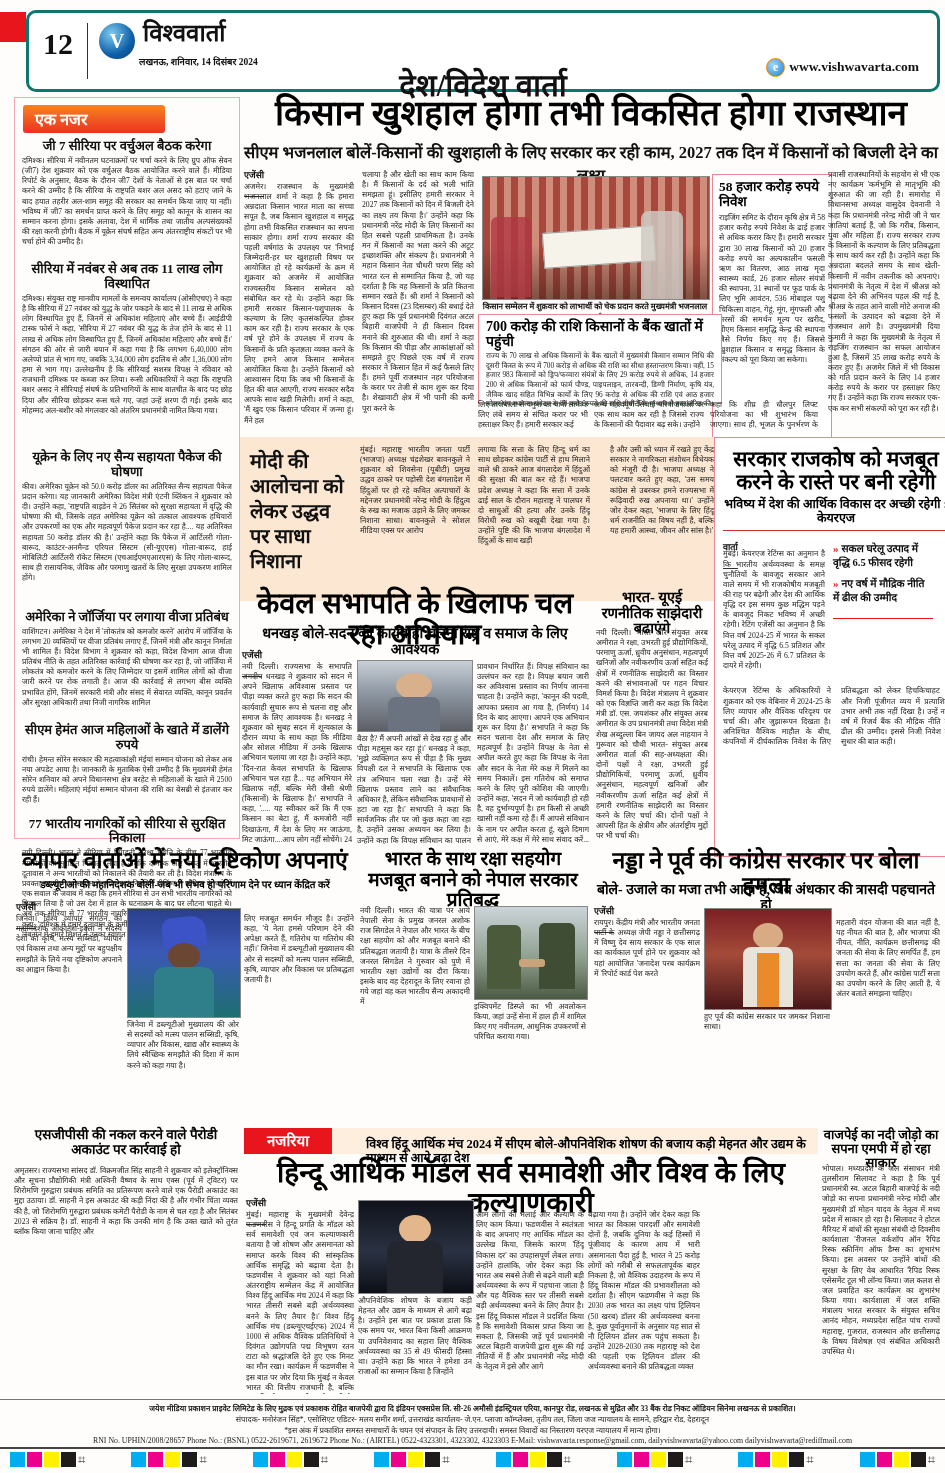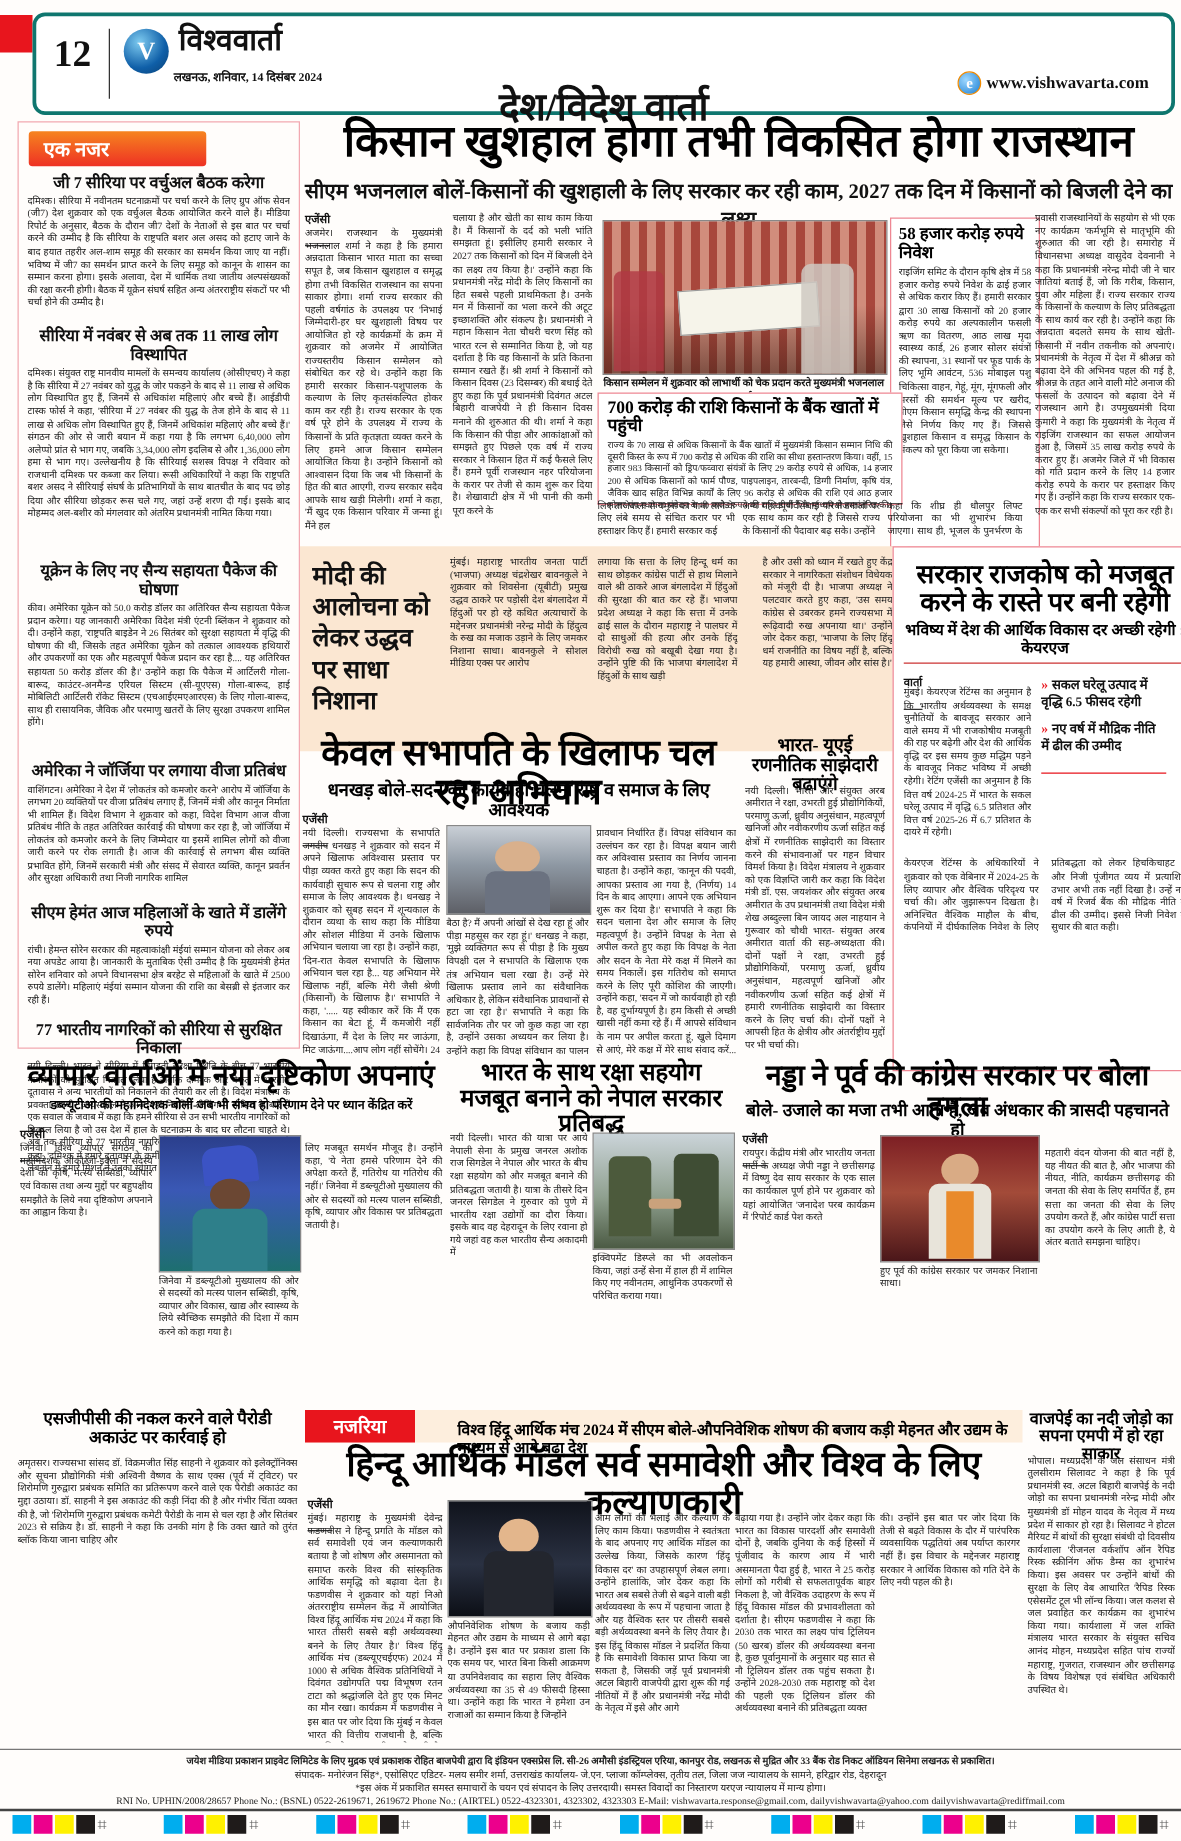--- a/index.html
+++ b/index.html
@@ -198,21 +198,20 @@
   <div class="abs headline" style="left:244px;top:1158px;width:574px;font-size:28px;text-align:center;">हिन्दू आर्थिक मॉडल सर्व समावेशी और विश्व के लिए कल्याणकारी</div>
   <div class="abs byline" style="left:246px;top:1196px;">एजेंसी</div>
   <div class="abs bodytxt" style="left:246px;top:1210px;width:108px;height:184px;">मुंबई। महाराष्ट्र के मुख्यमंत्री देवेन्द्र फडणवीस ने हिन्दू प्रगति के मॉडल को सर्व समावेशी एवं जन कल्याणकारी बताया है जो शोषण और असमानता को समाप्त करके विश्व की सांस्कृतिक आर्थिक समृद्धि को बढ़ावा देता है। फडणवीस ने शुक्रवार को यहां निओ अंतरराष्ट्रीय सम्मेलन केंद्र में आयोजित विश्व हिंदू आर्थिक मंच 2024 में कहा कि भारत तीसरी सबसे बड़ी अर्थव्यवस्था बनने के लिए तैयार है।' विश्व हिंदू आर्थिक मंच (डब्ल्यूएचईएफ) 2024 में 1000 से अधिक वैश्विक प्रतिनिधियों ने दिवंगत उद्योगपति पद्म विभूषण रतन टाटा को श्रद्धांजलि देते हुए एक मिनट का मौन रखा। कार्यक्रम में फडणवीस ने इस बात पर जोर दिया कि मुंबई न केवल भारत की वित्तीय राजधानी है, बल्कि अब फिनटेक राजधानी बनने वाली है। उन्होंने हिंदू लोकाचार के अनुरूप विकास के महत्व पर चर्चा की, पश्चिमी सभ्यता की 'सबसे योग्य की उत्तरजीविता मानसिकता की तुलना हिंदू दर्शन से की, जो सामुदायिक सहयोग और सामूहिक कल्याण को बढ़ावा देता है। उन्होंने कहा कि भारत ऐतिहासिक रूप से</div>
   <div class="abs photo" style="left:358px;top:1200px;width:114px;height:92px;border:1px solid #888;background:linear-gradient(180deg,#10131c 0%,#2a3142 55%,#0c0f16 100%);">
     <div style="position:absolute;left:40px;top:14px;width:32px;height:28px;border-radius:50%;background:#e3b68c;"></div>
     <div style="position:absolute;left:28px;top:40px;width:56px;height:52px;background:#23262e;border-radius:10px 10px 0 0;"></div>
   </div>
   <div class="abs bodytxt" style="left:358px;top:1296px;width:114px;height:98px;">औपनिवेशिक शोषण के बजाय कड़ी मेहनत और उद्यम के माध्यम से आगे बढ़ा है। उन्होंने इस बात पर प्रकाश डाला कि एक समय पर, भारत बिना किसी आक्रमण या उपनिवेशवाद का सहारा लिए वैश्विक अर्थव्यवस्था का 35 से 49 फीसदी हिस्सा था। उन्होंने कहा कि भारत ने हमेशा उन राजाओं का सम्मान किया है जिन्होंने</div>
   <div class="abs bodytxt" style="left:476px;top:1210px;width:108px;height:184px;">आम लोगों की भलाई और कल्याण के लिए काम किया। फडणवीस ने स्वतंत्रता के बाद अपनाए गए आर्थिक मॉडल का उल्लेख किया, जिसके कारण 'हिंदू विकास दर' का उपहासपूर्ण लेबल लगा। उन्होंने हालांकि, जोर देकर कहा कि भारत अब सबसे तेजी से बढ़ने वाली बड़ी अर्थव्यवस्था के रूप में पहचाना जाता है और यह वैश्विक स्तर पर तीसरी सबसे बड़ी अर्थव्यवस्था बनने के लिए तैयार है। इस हिंदू विकास मॉडल ने प्रदर्शित किया है कि समावेशी विकास प्राप्त किया जा सकता है, जिसकी जड़ें पूर्व प्रधानमंत्री अटल बिहारी वाजपेयी द्वारा शुरू की गई नीतियों में हैं और प्रधानमंत्री नरेंद्र मोदी के नेतृत्व में इसे और आगे</div>
   <div class="abs bodytxt" style="left:588px;top:1210px;width:112px;height:184px;">बढ़ाया गया है। उन्होंने जोर देकर कहा कि भारत का विकास पारदर्शी और समावेशी दोनों है, जबकि दुनिया के कई हिस्सों में पूंजीवाद के कारण आय में भारी असमानता पैदा हुई है, भारत ने 25 करोड़ लोगों को गरीबी से सफलतापूर्वक बाहर निकला है, जो वैश्विक उदाहरण के रूप में हिंदू विकास मॉडल की प्रभावशीलता को दर्शाता है। सीएम फडणवीस ने कहा कि 2030 तक भारत का लक्ष्य पांच ट्रिलियन (50 खरब) डॉलर की अर्थव्यवस्था बनना है, कुछ पूर्वानुमानों के अनुसार यह सात से नौ ट्रिलियन डॉलर तक पहुंच सकता है। उन्होंने 2028-2030 तक महाराष्ट्र को देश की पहली एक ट्रिलियन डॉलर की अर्थव्यवस्था बनाने की प्रतिबद्धता व्यक्त</div>
-  <div class="abs bodytxt" style="left:704px;top:1210px;width:112px;height:184px;">की। उन्होंने इस बात पर जोर दिया कि तेजी से बढ़ते विकास के दौर में पारंपरिक व्यवसायिक पद्धतियां अब पर्याप्त कारगर नहीं हैं। इस विचार के मद्देनजर महाराष्ट्र सरकार ने आर्थिक विकास को गति देने के लिए नयी पहल की है।</div>
 
   <div class="abs headline center" style="left:822px;top:1128px;width:118px;font-size:13px;">वाजपेई का नदी जोड़ो का सपना एमपी में हो रहा साकार</div>
   <div class="abs bodytxt" style="left:822px;top:1164px;width:118px;height:230px;">भोपाल। मध्यप्रदेश के जल संसाधन मंत्री तुलसीराम सिलावट ने कहा है कि पूर्व प्रधानमंत्री स्व. अटल बिहारी बाजपेई के नदी जोड़ो का सपना प्रधानमंत्री नरेन्द्र मोदी और मुख्यमंत्री डॉ मोहन यादव के नेतृत्व में मध्य प्रदेश में साकार हो रहा है। सिलावट ने होटल मैरियट में बांधों की सुरक्षा संबंधी दो दिवसीय कार्यशाला 'रीजनल वर्कशॉप ऑन रैपिड रिस्क स्क्रीनिंग ऑफ डैम्स का शुभारंभ किया। इस अवसर पर उन्होंने बांधों की सुरक्षा के लिए वेब आधारित 'रैपिड रिस्क एसेसमेंट टूल भी लॉन्च किया। जल कलश से जल प्रवाहित कर कार्यक्रम का शुभारंभ किया गया। कार्यशाला में जल शक्ति मंत्रालय भारत सरकार के संयुक्त सचिव आनंद मोहन, मध्यप्रदेश सहित पांच राज्यों महाराष्ट्र, गुजरात, राजस्थान और छत्तीसगढ़ के विषय विशेषज्ञ एवं संबंधित अधिकारी उपस्थित थे।</div>
 
   <div class="abs" style="left:0;top:1399px;width:945px;border-top:1px solid #777;"></div>
   <div class="abs foot-line" style="top:1403px;font-weight:bold;">जयेश मीडिया प्रकाशन प्राइवेट लिमिटेड के लिए मुद्रक एवं प्रकाशक रोहित बाजपेयी द्वारा दि इंडियन एक्सप्रेस लि. सी-26 अमौसी इंडस्ट्रियल एरिया, कानपुर रोड, लखनऊ से मुद्रित और 33 बैंक रोड निकट ऑडियन सिनेमा लखनऊ से प्रकाशित।</div>
   <div class="abs foot-line" style="top:1414px;">संपादक- मनोरंजन सिंह*, एसोसिएट एडिटर- मलय समीर शर्मा, उत्तराखंड कार्यालय- जे.एन. प्लाजा कॉम्प्लेक्स, तृतीय तल, जिला जज न्यायालय के सामने, हरिद्वार रोड, देहरादून</div>
   <div class="abs foot-line" style="top:1425px;">*इस अंक में प्रकाशित समस्त समाचारों के चयन एवं संपादन के लिए उत्तरदायी। समस्त विवादों का निस्तारण यरएज न्यायालय में मान्य होगा।</div>
   <div class="abs foot-line" style="top:1436px;">RNI No. UPHIN/2008/28657 Phone No.: (BSNL) 0522-2619671, 2619672 Phone No.: (AIRTEL) 0522-4323301, 4323302, 4323303 E-Mail: vishwavarta.response@gmail.com, dailyvishwavarta@yahoo.com dailyvishwavarta@rediffmail.com</div>
   <div class="abs" style="left:0;top:1447px;width:945px;border-top:2px solid #444;"></div>

